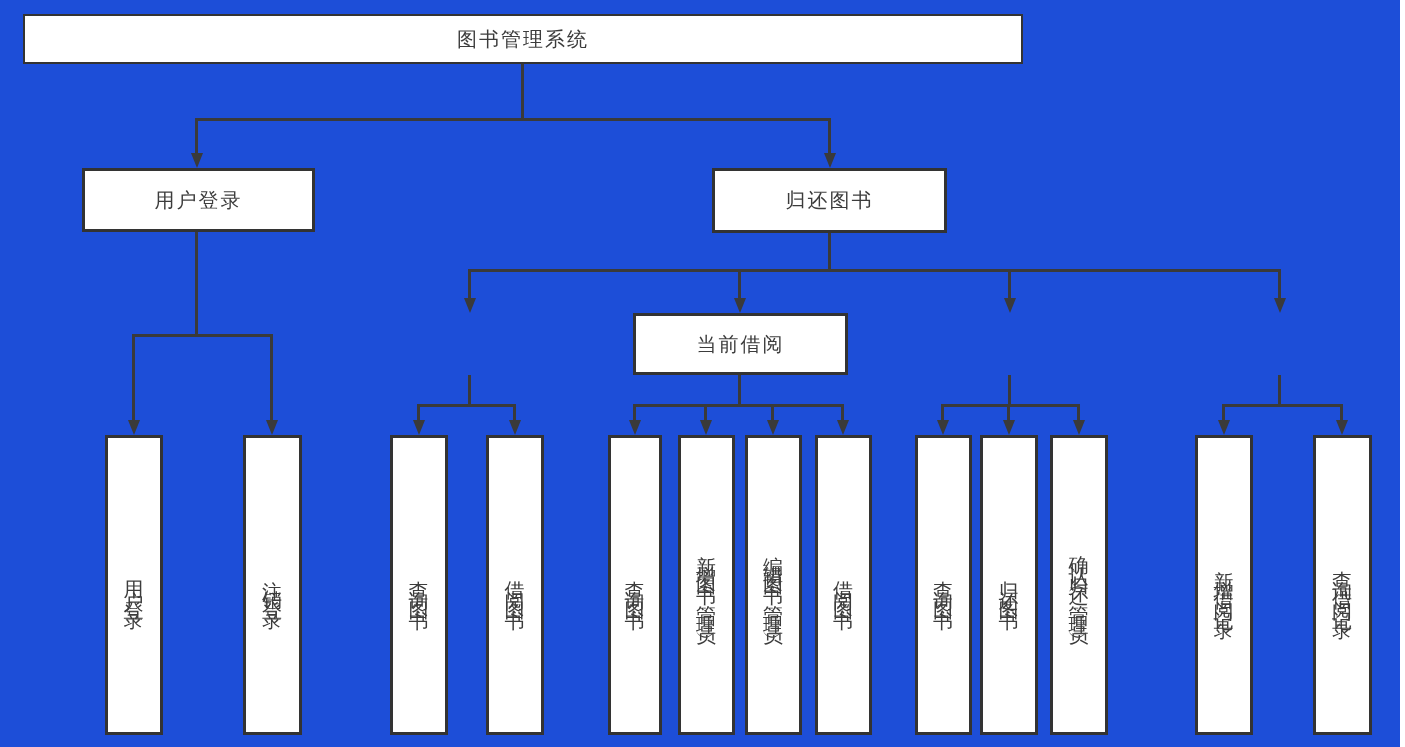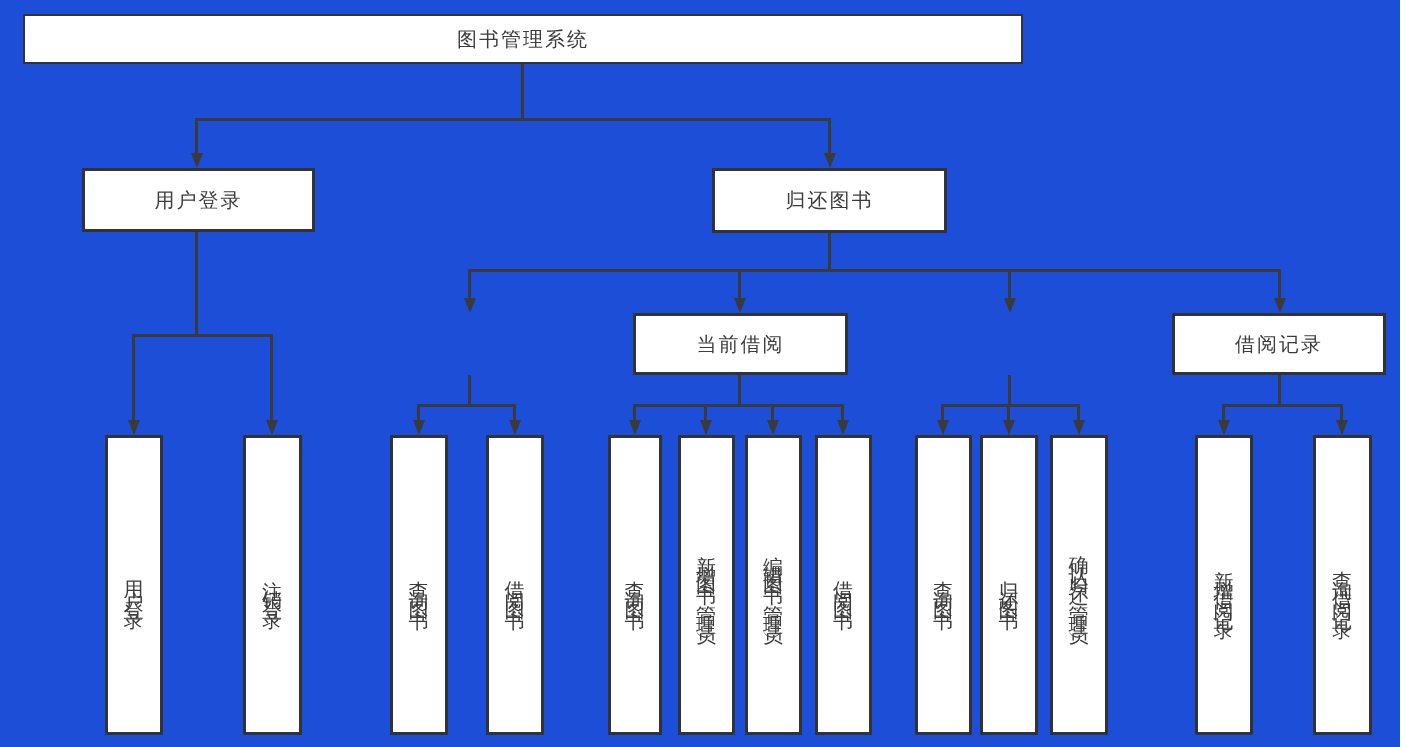--- a/index.html
+++ b/index.html
@@ -35,21 +35,20 @@
   <div class="node root" style="left:23px;top:14px;width:1000px;height:50px">图书管理系统</div>
 
   <div class="node" style="left:82px;top:168px;width:233px;height:64px">用户登录</div>
 
   <div class="node" style="left:712px;top:168px;width:235px;height:65px">归还图书</div>
 
 
   <div class="node" style="left:633px;top:313px;width:215px;height:62px">当前借阅</div>
 
 
-  <div class="node" style="left:1172px;top:313px;width:214px;height:62px">借阅记录</div>
 
   <div class="node leaf" style="left:105px;top:435px;width:58px;height:300px">用户登录</div>
 
   <div class="node leaf" style="left:243px;top:435px;width:59px;height:300px">注销登录</div>
 
   <div class="node leaf" style="left:390px;top:435px;width:58px;height:300px">查询图书</div>
 
   <div class="node leaf" style="left:486px;top:435px;width:58px;height:300px">借阅图书</div>
 
   <div class="node leaf" style="left:608px;top:435px;width:54px;height:300px">查询图书</div>

